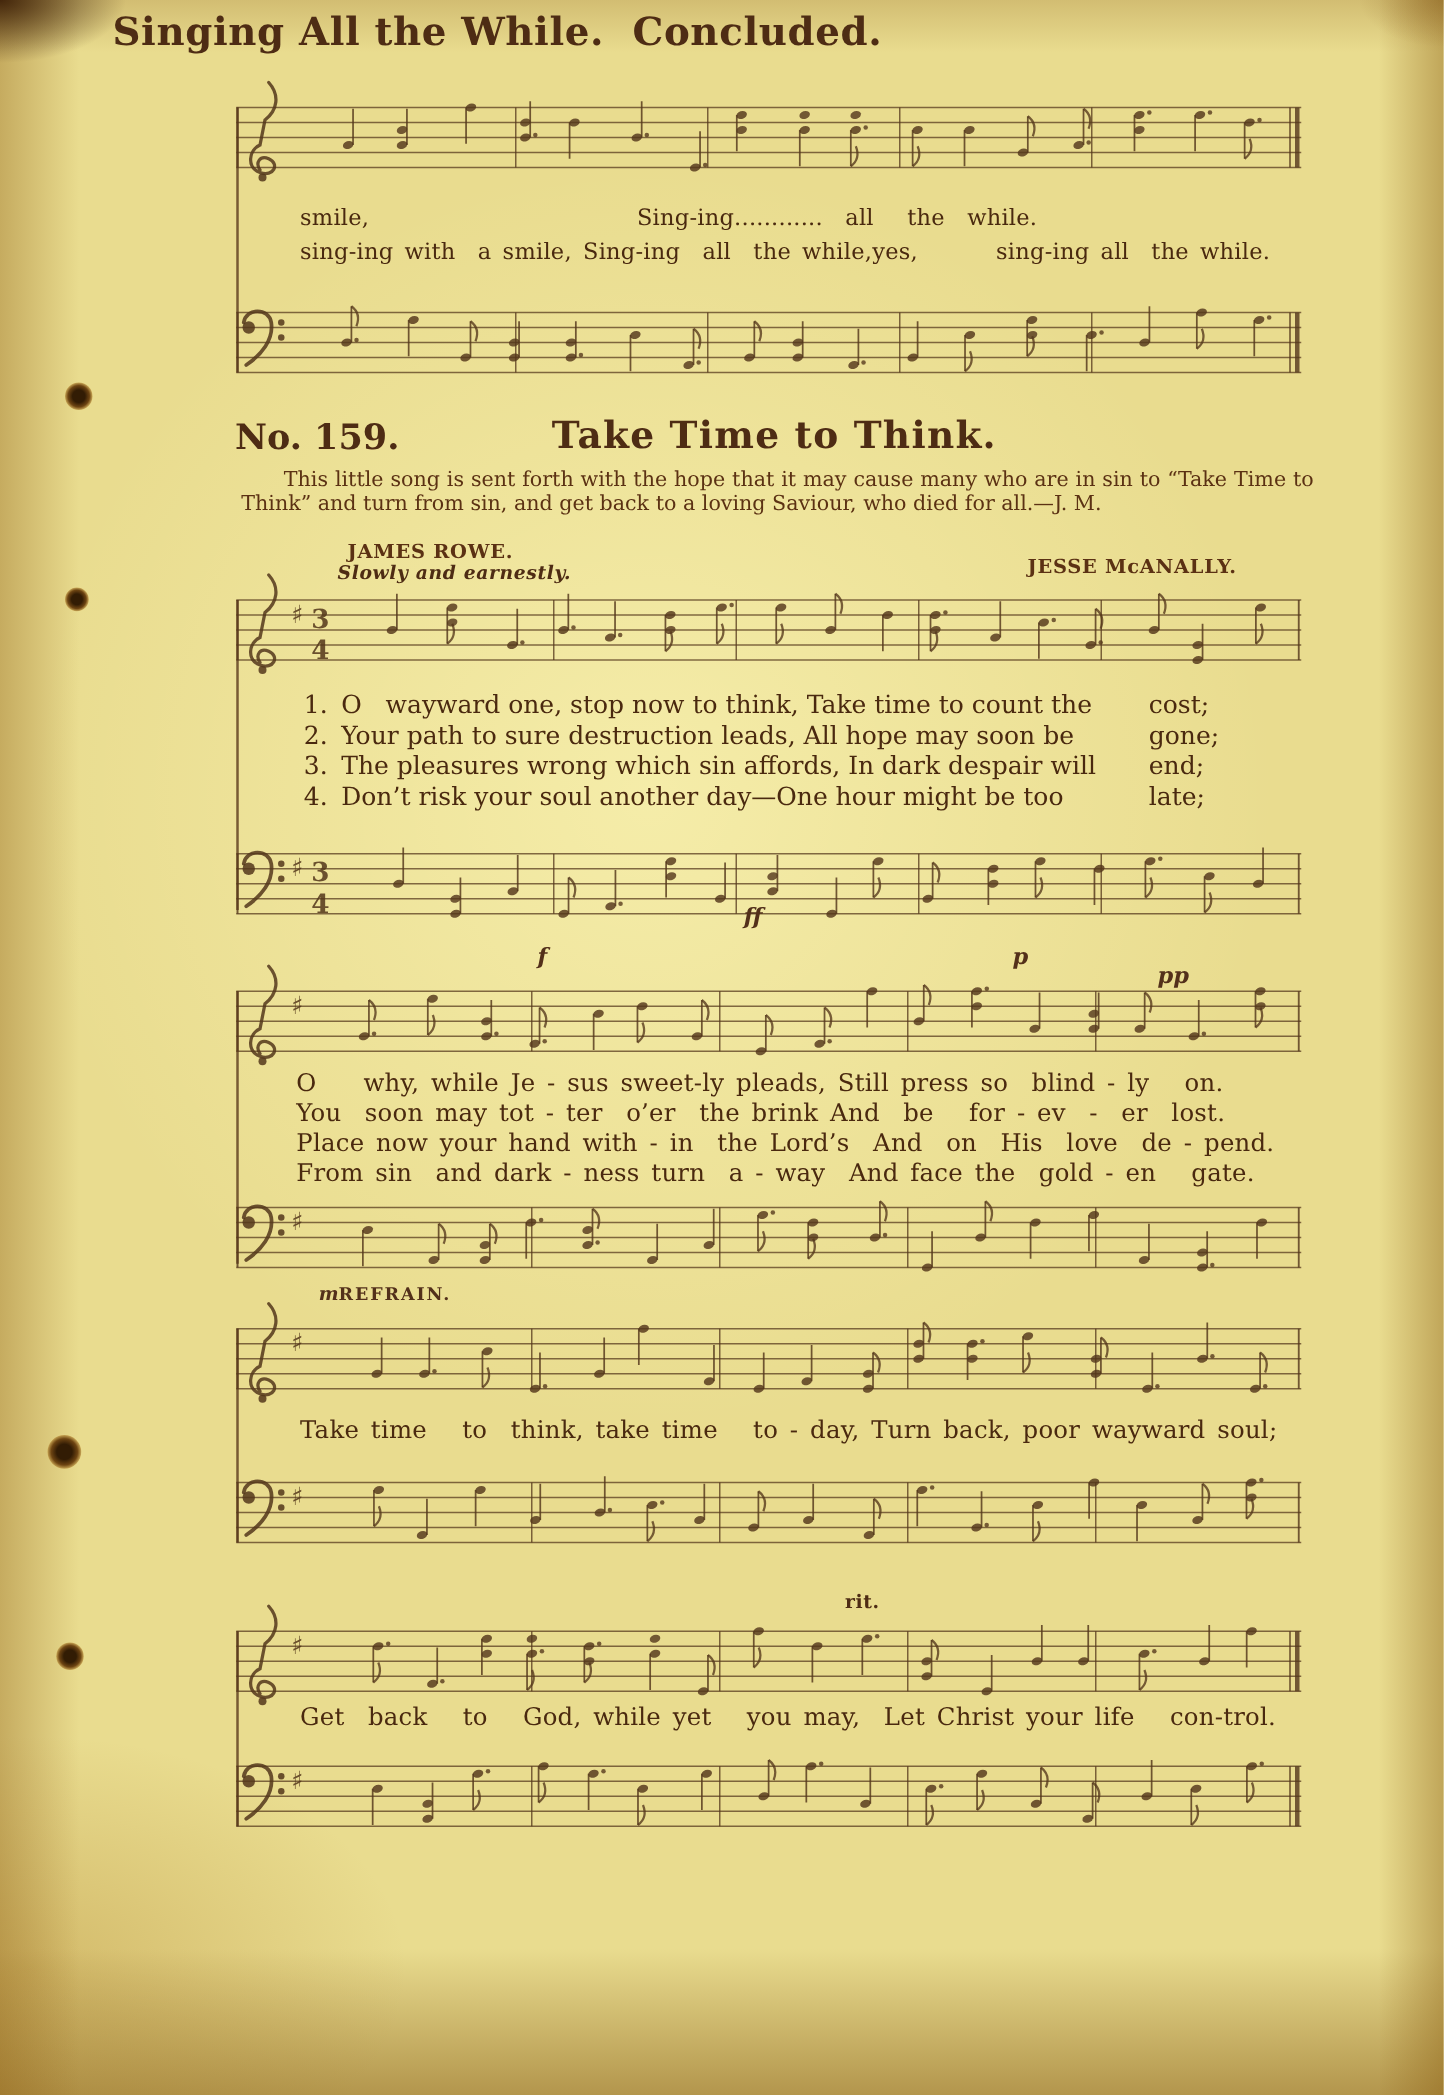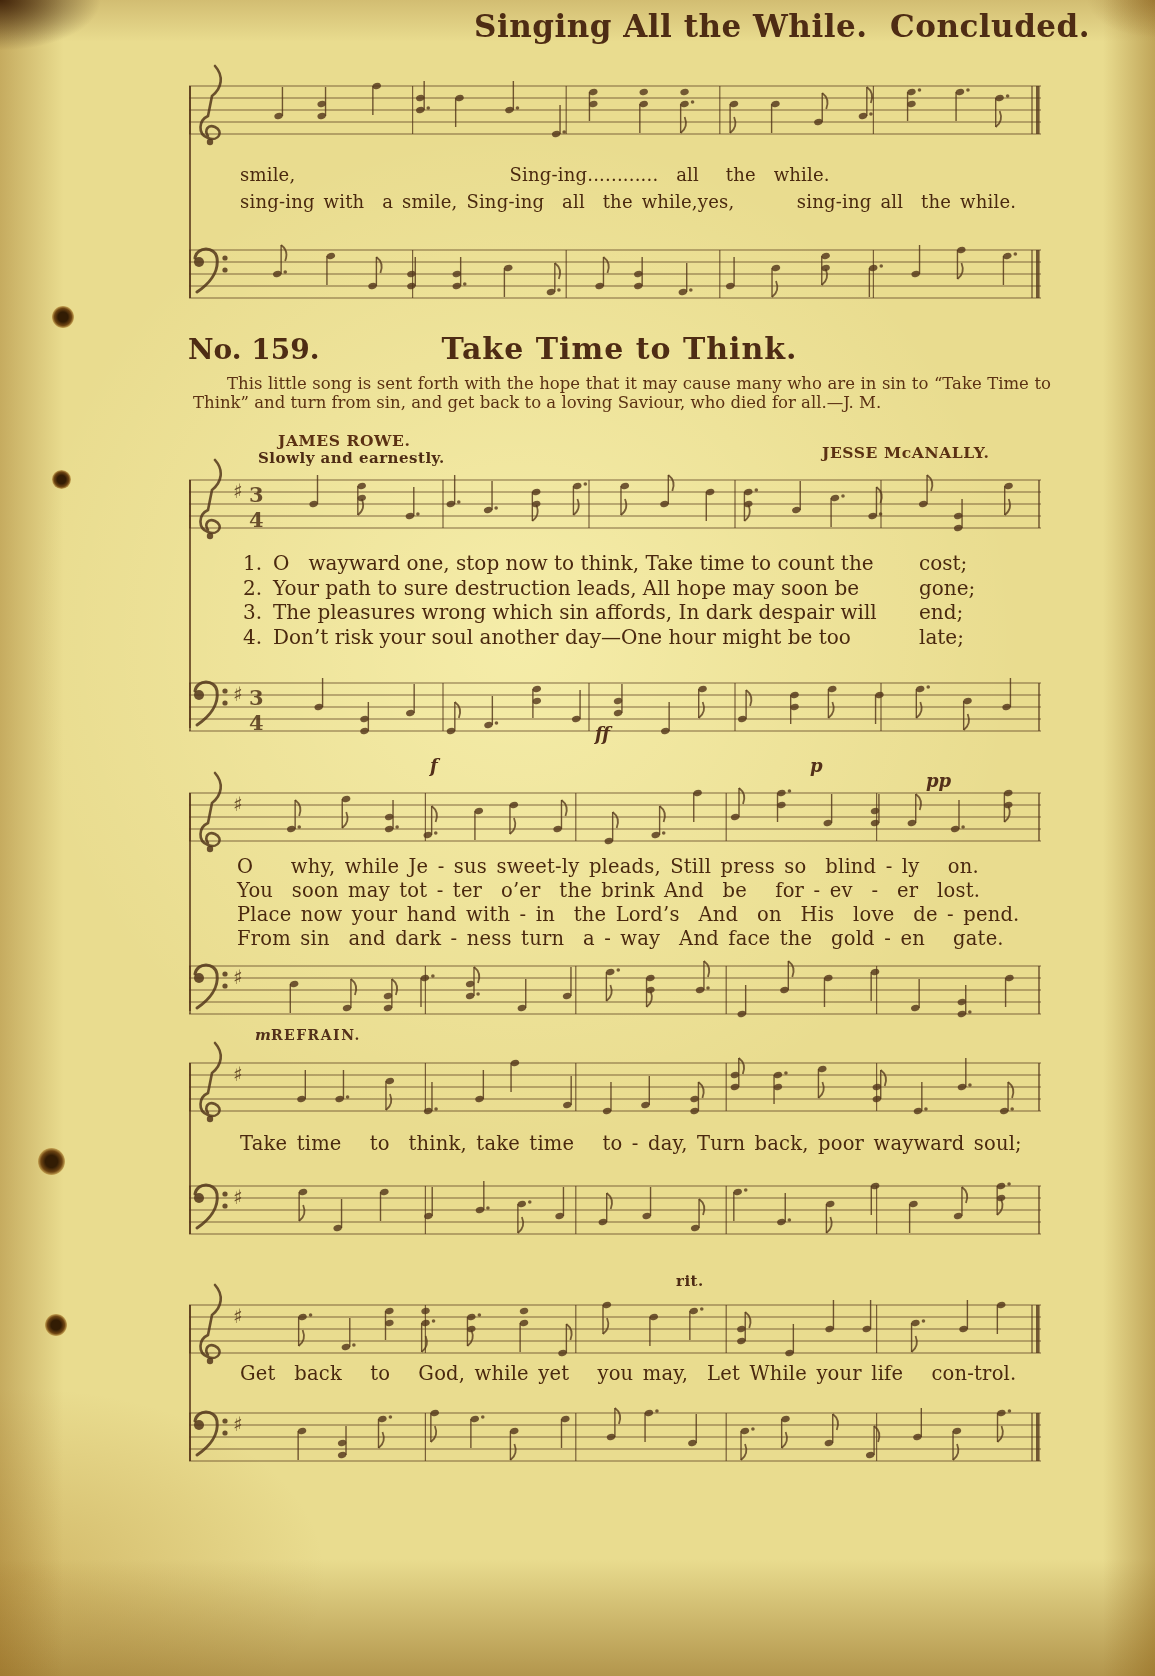--- a/index.html
+++ b/index.html
@@ -14,30 +14,30 @@
       linear-gradient(to left, rgba(135,90,14,.42), rgba(135,90,14,0) 4.5%),
       linear-gradient(to top, rgba(125,80,10,.5), rgba(125,80,10,0) 7%),
       radial-gradient(420px 260px at 2% 94%, rgba(165,115,28,.32), rgba(165,115,28,0) 72%),
       radial-gradient(60% 42% at 45% 38%, rgba(255,250,190,.55), rgba(255,250,190,0) 72%),
       #e9dc8f;
   }
   .abs{position:absolute;}
   .pre{white-space:pre;}
   .stain{position:absolute;border-radius:50%;
     background:radial-gradient(circle, #321c04 0 32%, #6d4412 55%, rgba(190,140,50,.55) 72%, rgba(190,140,50,0) 78%);}
-  .main-title{left:90px;top:8px;width:1000px;text-align:right;font-size:31px;font-weight:bold;letter-spacing:.5px;}
+  .main-title{left:90px;top:8px;width:1000px;text-align:left;font-size:31px;font-weight:bold;letter-spacing:.5px;}
   .stave{position:absolute;left:185px;}
   .sysbar{position:absolute;left:189px;width:2px;background:#5a3a1c;opacity:.8;}
   .lyr{font-size:18px;line-height:27px;letter-spacing:.2px;word-spacing:3px;color:#4a290f;}
   .lyr2{font-size:19.5px;line-height:24px;letter-spacing:.2px;word-spacing:3px;color:#4a290f;}
   .song-number{left:188px;top:333px;font-size:28px;font-weight:bold;}
   .song-title{left:0;top:331px;width:1155px;text-align:center;font-size:30px;font-weight:bold;transform:translateX(42px);letter-spacing:1px;}
   .foreword{left:193px;top:374px;width:858px;font-size:16.5px;line-height:19px;text-align:justify;text-indent:34px;color:#5b3113;}
   .credit{font-size:15.5px;font-weight:bold;letter-spacing:.6px;color:#5b3113;}
-  .tempo{left:258px;top:449px;font-size:15px;font-weight:bold;letter-spacing:.5px;}
+  .tempo{left:270px;top:449px;font-size:15px;font-weight:bold;font-style:italic;letter-spacing:.5px;}
   .verses{left:243px;top:551px;width:812px;font-size:20px;line-height:24.5px;color:#4a290f;}
   .verse-row{display:grid;grid-template-columns:30px 646px auto;}
   .dyn{font-style:italic;font-weight:bold;font-size:18px;color:#53301a;}
   .refrain-wrap{left:255px;top:1026px;font-size:14px;letter-spacing:1.5px;font-weight:bold;color:#53301a;}
   .refrain-m{font-style:italic;font-weight:bold;font-size:15px;letter-spacing:0;}
   .rit{left:676px;top:1272px;font-size:15px;font-weight:bold;letter-spacing:.5px;}
 </style>
 </head>
 <body>
 
@@ -725,21 +725,21 @@
       <ellipse cx="730.4636039499927" cy="46" rx="4.3" ry="3.1" fill="#54371b" opacity="0.82" transform="rotate(-18 730.4636039499927 46)"></ellipse>
       <line x1="726.5636039499927" y1="46" x2="726.5636039499927" y2="75" stroke="#54371b" stroke-width="1.4" opacity="0.82"></line>
       <path d="M726.5636039499927 75 q8 -6 4 -16" fill="none" stroke="#54371b" stroke-width="1.8" opacity="0.78"></path>
       <circle cx="738.4636039499927" cy="44" r="1.8" fill="#54371b" opacity="0.78"></circle>
       <ellipse cx="778.4882614257116" cy="52" rx="4.3" ry="3.1" fill="#54371b" opacity="0.82" transform="rotate(-18 778.4882614257116 52)"></ellipse>
       <line x1="782.3882614257116" y1="52" x2="782.3882614257116" y2="23" stroke="#54371b" stroke-width="1.4" opacity="0.82"></line>
       <ellipse cx="816.2470139857875" cy="28" rx="4.3" ry="3.1" fill="#54371b" opacity="0.82" transform="rotate(-18 816.2470139857875 28)"></ellipse>
       <line x1="812.3470139857875" y1="28" x2="812.3470139857875" y2="57" stroke="#54371b" stroke-width="1.4" opacity="0.82"></line>
     </svg>
 
-  <div class="abs lyr2 pre" style="left:240px;top:1362px;">Get  back   to   God, while yet   you may,  Let While your life   con-trol.</div>
+  <div class="abs lyr2 pre" style="left:240px;top:1362px;">Get  back   to   God, while yet   you may,  Let Christ your life   con-trol.</div>
 
   <svg class="stave" style="top:1385px" width="860" height="104">
       <line x1="4" y1="28" x2="856" y2="28" stroke="#54371b" stroke-width="1.1" opacity="0.72"></line>
       <line x1="4" y1="40" x2="856" y2="40" stroke="#54371b" stroke-width="1.1" opacity="0.72"></line>
       <line x1="4" y1="52" x2="856" y2="52" stroke="#54371b" stroke-width="1.1" opacity="0.72"></line>
       <line x1="4" y1="64" x2="856" y2="64" stroke="#54371b" stroke-width="1.1" opacity="0.72"></line>
       <line x1="4" y1="76" x2="856" y2="76" stroke="#54371b" stroke-width="1.1" opacity="0.72"></line>
       <line x1="5" y1="28" x2="5" y2="76" stroke="#54371b" stroke-width="1.6" opacity="0.8"></line>
       <circle cx="14" cy="40" r="5" fill="#54371b" opacity="0.85"></circle>
       <path d="M10 36 C12 24 30 24 32 36 C34 50 24 62 12 70" fill="none" stroke="#54371b" stroke-width="3" opacity="0.85" stroke-linecap="round"></path>

